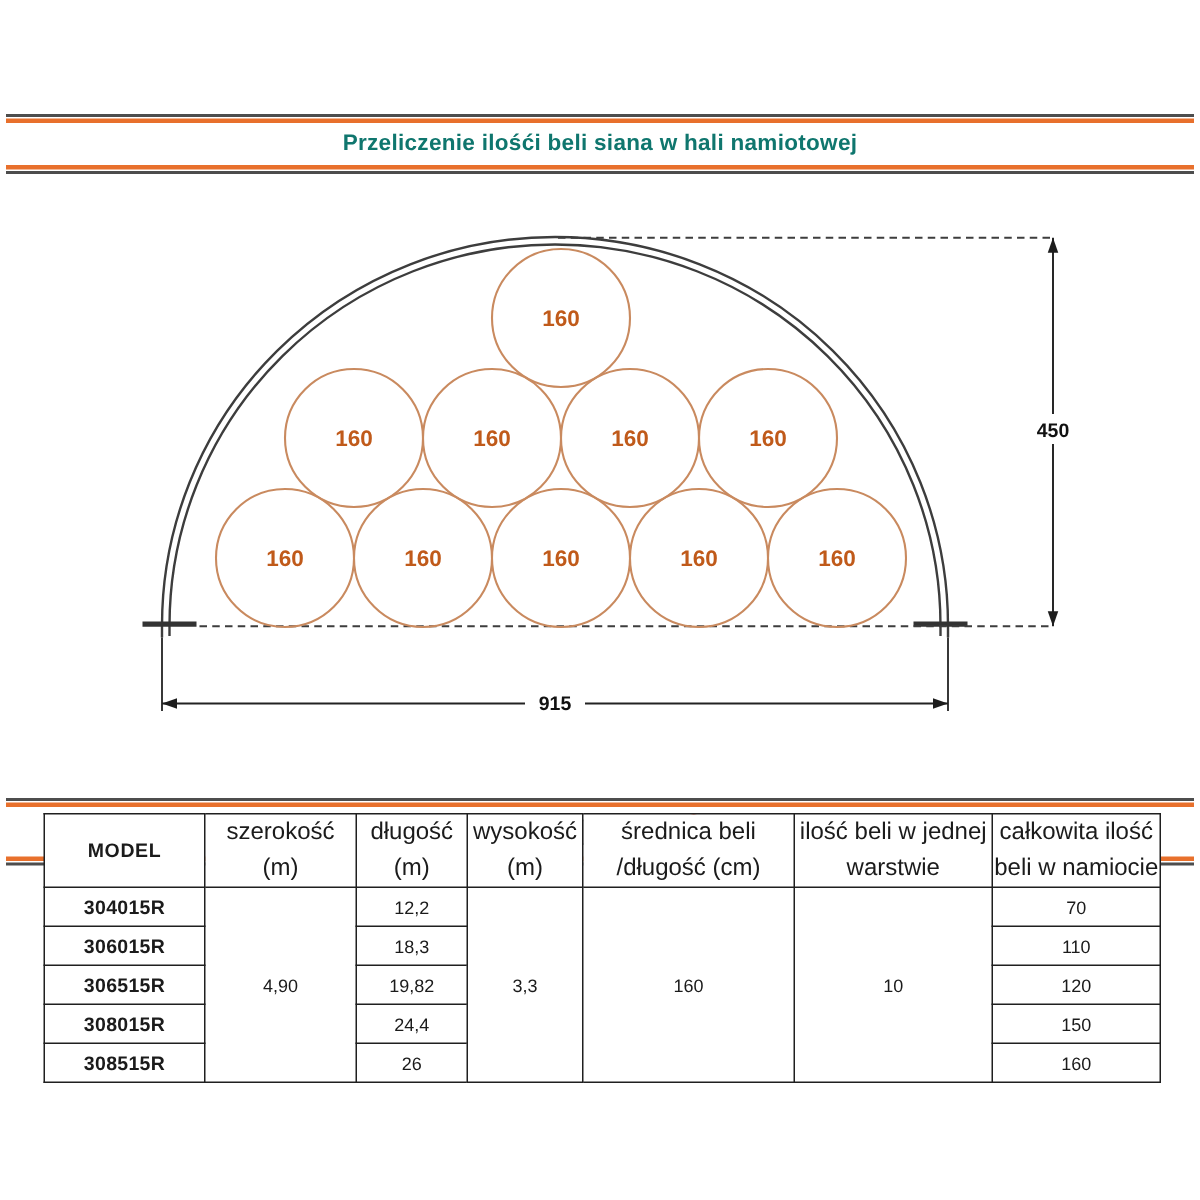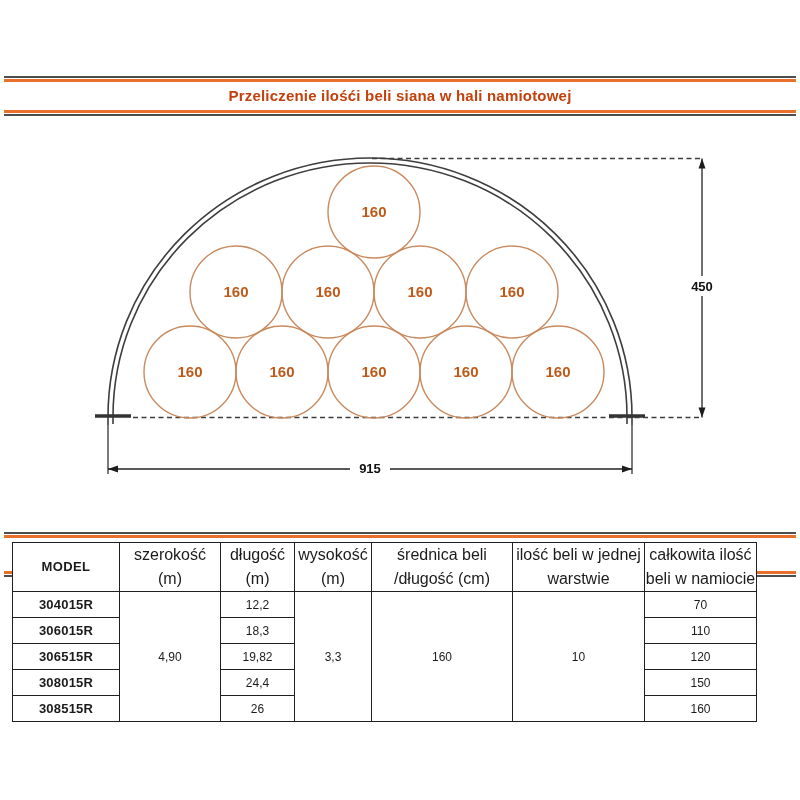--- a/index.html
+++ b/index.html
@@ -24,21 +24,21 @@
   }
   .band-inner{
     border-top:3px solid var(--accent);
     border-bottom:3px solid var(--accent);
     background:#fff;
   }
   .title-band{top:76px;}
   .title-band .band-inner{padding:5px 0 6px 0;}
   h1.page-title{
     margin:0;text-align:center;font-size:15px;font-weight:bold;
-    letter-spacing:.2px;color:#c2410c;
+    letter-spacing:.2px;color:#0f766e;
   }
   
   .diagram{position:absolute;top:140px;left:0;}
   .arch{stroke:var(--line);stroke-width:1.6;fill:none;}
   .dash{stroke:var(--line);stroke-width:1.3;stroke-dasharray:5 3.5;fill:none;}
   .dim{stroke:#222;stroke-width:1.3;fill:none;}
   .ext{stroke:#222;stroke-width:1.2;fill:none;}
   .plate{stroke:#333;stroke-width:3.5;fill:none;}
   .arrow{fill:#1d1d1d;stroke:none;}
   .bale{stroke:var(--bale-stroke);stroke-width:1.4;fill:none;}
@@ -57,21 +57,21 @@
     display:flex;align-items:center;justify-content:center;
     padding:3px 0 2px 0;height:28px;
   }
   .logo-text{
     font-family:"Liberation Serif",serif;font-weight:bold;
     font-size:26px;line-height:1;color:#141414;letter-spacing:.5px;
   }
   .logo-icon{margin-left:4px;display:block;}
   
   .spec-table{
-    position:absolute;top:542px;left:12px;width:744px;
+    position:absolute;top:542px;left:29px;width:744px;
     border-collapse:collapse;table-layout:fixed;
     font-family:"Liberation Sans",sans-serif;color:var(--text);
   }
   .spec-table th,.spec-table td{
     border:1.6px solid #1f1f1f;text-align:center;vertical-align:middle;
     padding:0;background:#fff;
   }
   .spec-table thead th{
     height:46px;font-size:16px;font-weight:normal;line-height:1.5;
   }

